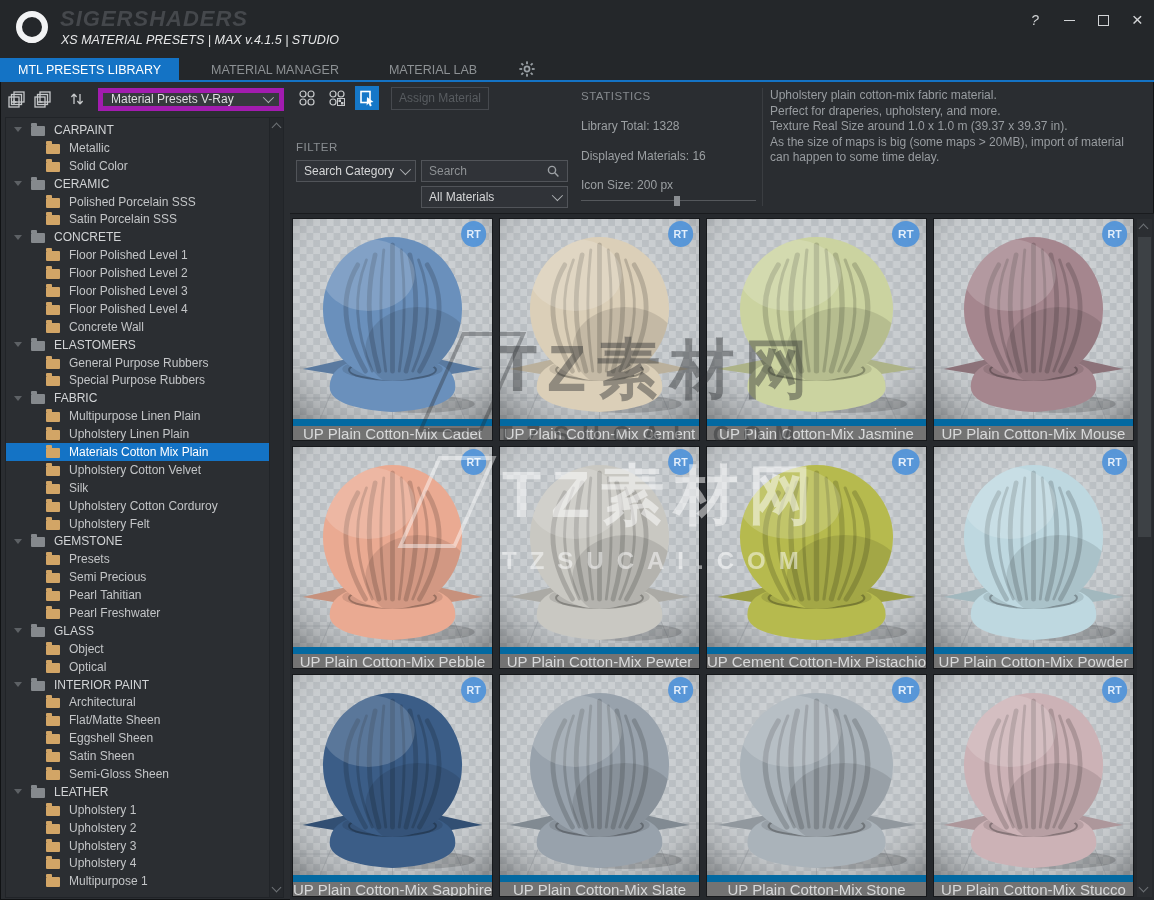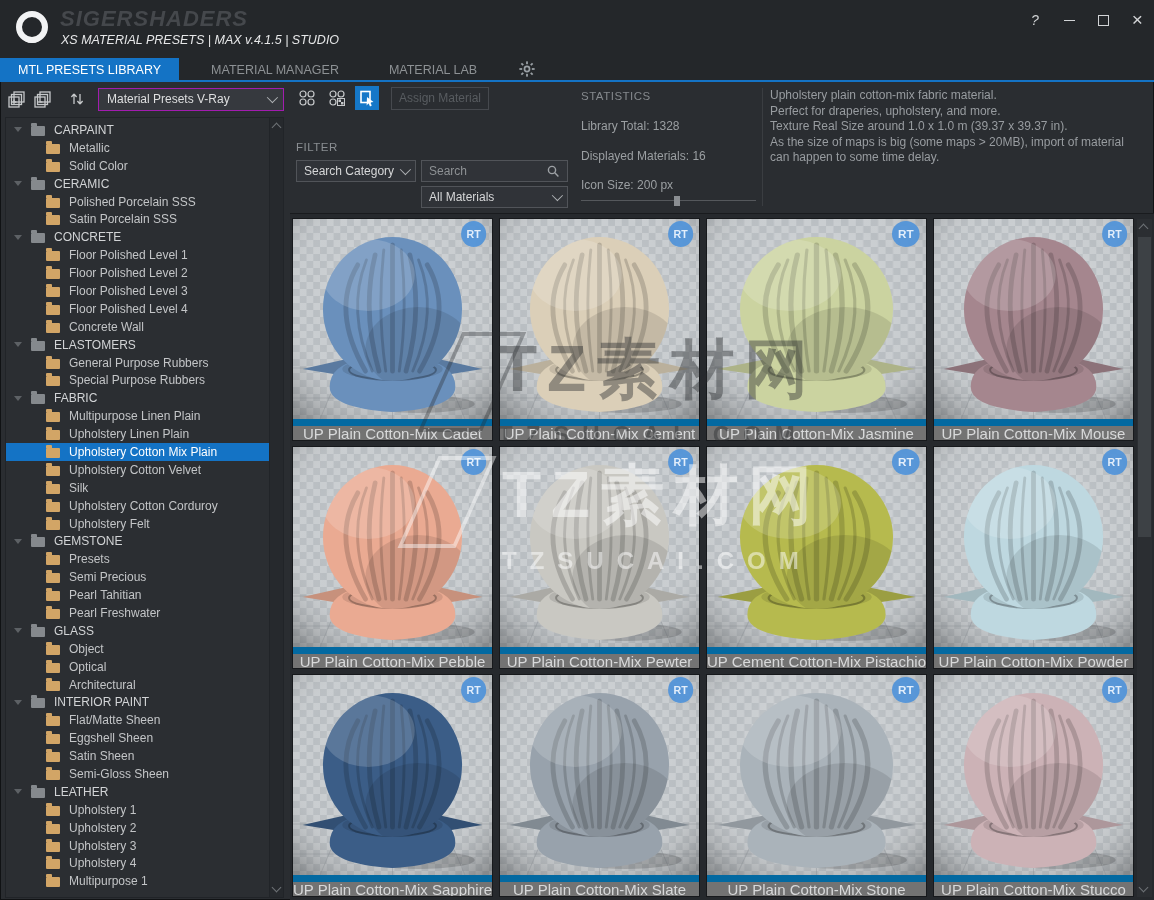--- a/index.html
+++ b/index.html
@@ -22,21 +22,21 @@
   .minbar { width:11px; height:0; border-top:1.5px solid #d2d4d6; display:inline-block; }
   
   .tabbar { position:absolute; left:0; top:58px; width:1154px; height:24px; background:#24272a; border-bottom:2px solid #1473c5; display:flex; align-items:stretch; }
   .tab { padding:12px 18px; display:flex; align-items:center; font-size:12.5px; color:#8d9194; white-space:nowrap; cursor:default; }
   .tab.active { background:#1473c5; color:#fff; }
   .tab.gap { margin-left:14px; }
   .gear-wrap { display:flex; align-items:center; padding:0 14px; margin-left:10px; }
   
   .left-toolbar { position:absolute; left:6px; top:86px; width:278px; height:26px; display:flex; align-items:center; gap:4px; }
   .tool-icon { width:22px; height:22px; display:flex; align-items:center; justify-content:center; }
-  .lib-select { margin-left:6px; flex:1; height:23px; background:#36393e; border:1px solid #a21caf; color:#dedfe0; font-size:12px; display:flex; align-items:center; padding:0 8px; justify-content:space-between; }
+  .lib-select { margin-left:6px; flex:1; height:23px; background:#36393e; border:5px solid #a21caf; color:#dedfe0; font-size:12px; display:flex; align-items:center; padding:0 8px; justify-content:space-between; }
   .chev { width:8px; height:8px; border-right:1.5px solid #aeb1b4; border-bottom:1.5px solid #aeb1b4; transform:rotate(45deg) translateY(-2px); }
   .tree-panel { position:absolute; left:5px; top:117px; width:279px; height:781px; background:#2b2e32; border:1px solid #212428; overflow:hidden; }
   .tree-scroll { position:absolute; right:0; top:0; bottom:0; width:14px; background:#26292d; border-left:1px solid #212428; }
   .sb-chev { position:absolute; left:3px; width:7px; height:7px; border-right:1.5px solid #6e7276; border-bottom:1.5px solid #6e7276; }
   .sb-chev.up { top:6px; transform:rotate(-135deg); }
   .sb-chev.down { bottom:6px; transform:rotate(45deg); }
   .tree { position:absolute; left:0; top:3px; right:14px; }
   .trow { height:17.9px; display:flex; align-items:center; font-size:12px; color:#c3c5c7; white-space:nowrap; }
   .trow .arrow { width:0; height:0; border-left:4px solid transparent; border-right:4px solid transparent; border-top:5px solid #5d6165; margin:0 9px 0 8px; }
   .trow.parent { color:#d2d4d6; }
@@ -242,21 +242,21 @@
         <div class="trow child">
           <span class="folder tan"></span>
           <span>Multipurpose Linen Plain</span>
         </div>
         <div class="trow child">
           <span class="folder tan"></span>
           <span>Upholstery Linen Plain</span>
         </div>
         <div class="trow child selected">
           <span class="folder tan"></span>
-          <span>Upholstery Cotton Mix Plain</span>
+          <span>Materials Cotton Mix Plain</span>
         </div>
         <div class="trow child">
           <span class="folder tan"></span>
           <span>Upholstery Cotton Velvet</span>
         </div>
         <div class="trow child">
           <span class="folder tan"></span>
           <span>Silk</span>
         </div>
         <div class="trow child">
@@ -294,28 +294,28 @@
           <span>GLASS</span>
         </div>
         <div class="trow child">
           <span class="folder tan"></span>
           <span>Object</span>
         </div>
         <div class="trow child">
           <span class="folder tan"></span>
           <span>Optical</span>
         </div>
-        <div class="trow child">
-          <span class="folder tan"></span>
-          <span>Architectural</span>
-        </div>
         <div class="trow parent">
           <span class="arrow"></span>
           <span class="folder gray"></span>
           <span>INTERIOR PAINT</span>
+        </div>
+        <div class="trow child">
+          <span class="folder tan"></span>
+          <span>Architectural</span>
         </div>
         <div class="trow child">
           <span class="folder tan"></span>
           <span>Flat/Matte Sheen</span>
         </div>
         <div class="trow child">
           <span class="folder tan"></span>
           <span>Eggshell Sheen</span>
         </div>
         <div class="trow child">

